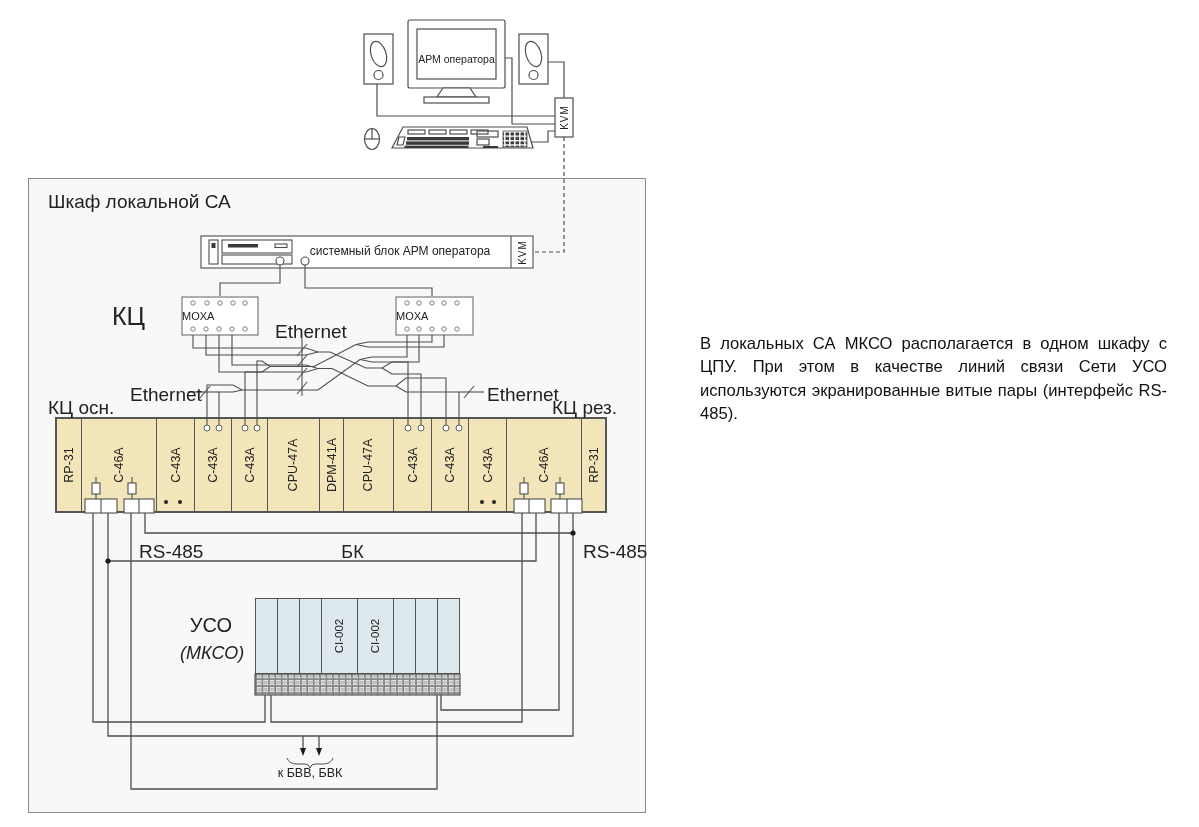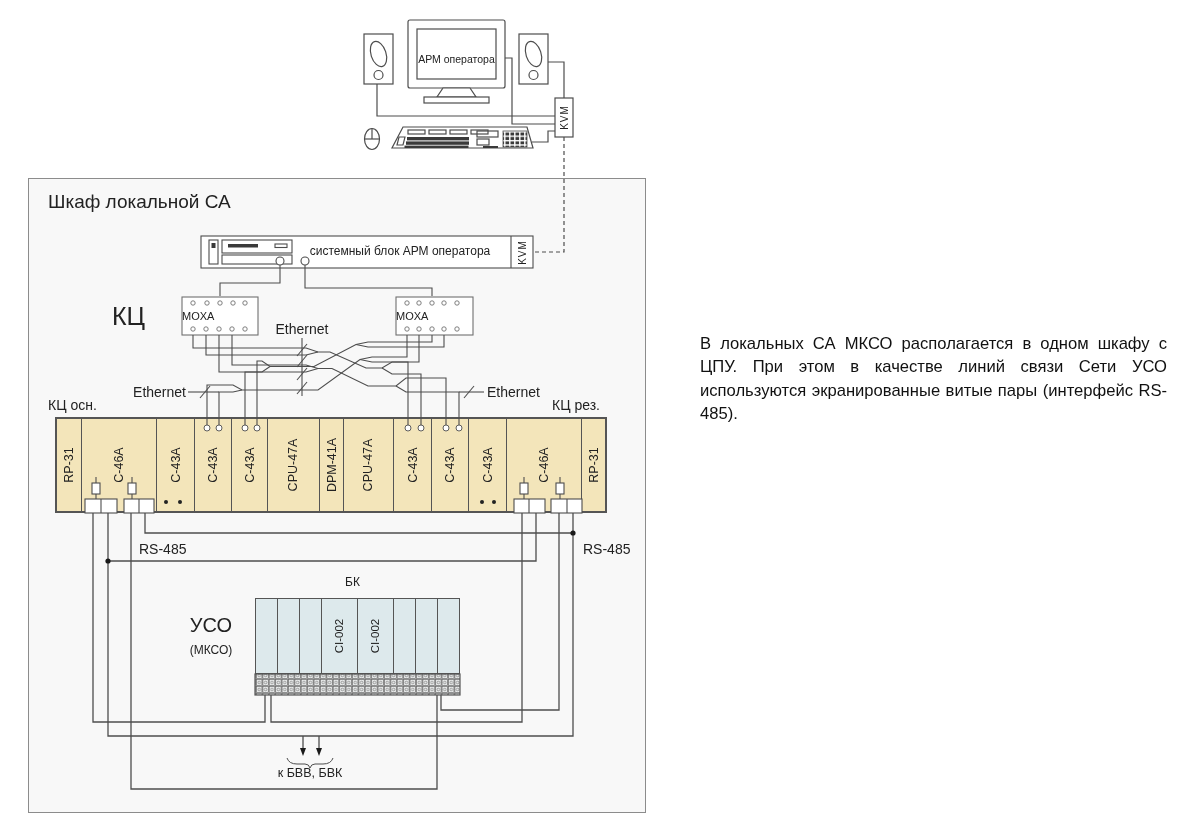--- a/index.html
+++ b/index.html
@@ -2,21 +2,21 @@
 <html><head>
 <meta charset="utf-8">
 <style>
   html,body{margin:0;padding:0;background:#fff;}
   body{position:relative;width:1199px;height:827px;font-family:"Liberation Sans",sans-serif;color:#1f1f1f;overflow:hidden;}
   .abs{position:absolute;}
   
   .cabinet{left:28px;top:178px;width:616px;height:633px;background:#f8f8f8;border:1px solid #8c8c8c;z-index:1;}
   .cab-title{left:48px;top:191px;font-size:19px;color:#222;z-index:10;}
   .kc-big{left:112px;top:302px;font-size:25px;color:#222;z-index:10;}
-  .small-lab{font-size:14px;color:#222;z-index:10;white-space:nowrap;}
+  .small-lab{font-size:19px;color:#222;z-index:10;white-space:nowrap;}
   
   .rack{left:55px;top:417px;width:552px;height:96px;border:2px solid #555;background:#f3e5ba;box-sizing:border-box;display:flex;z-index:2;}
   .module{border-right:1px solid #555;box-sizing:border-box;display:flex;align-items:center;justify-content:center;height:100%;}
   .module:last-child{border-right:none;}
   .vlabel{transform:rotate(-90deg);white-space:nowrap;font-size:12.5px;color:#222;}
   
   .bk{left:255px;top:598px;width:205px;height:76px;border:1.5px solid #555;background:#dde9ec;box-sizing:border-box;display:flex;z-index:2;}
   .bkmod{border-right:1px solid #555;box-sizing:border-box;flex:1;display:flex;align-items:center;justify-content:center;}
   .bkmod:last-child{border-right:none;}
   .bkmod .vlabel{font-size:11.5px;}
@@ -320,20 +320,20 @@
 <div class="abs small-lab" style="left:130px;top:384px;width:56px;text-align:right;">Ethernet</div>
 <div class="abs small-lab center-lab" style="left:275px;top:321px;width:54px;">Ethernet</div>
 <div class="abs small-lab" style="left:487px;top:384px;width:56px;">Ethernet</div>
 
 <div class="abs small-lab" style="left:48px;top:397px;">КЦ осн.</div>
 <div class="abs small-lab" style="left:552px;top:397px;width:58px;text-align:left;">КЦ рез.</div>
 
 <div class="abs small-lab" style="left:139px;top:541px;">RS-485</div>
 <div class="abs small-lab" style="left:583px;top:541px;">RS-485</div>
 
-<div class="abs small-lab center-lab" style="left:330px;top:575px;width:45px;font-size:12px;">БК</div>
+<div class="abs small-lab center-lab" style="left:330px;top:542px;width:45px;font-size:18px;">БК</div>
 <div class="abs small-lab center-lab" style="left:180px;top:614px;width:62px;font-size:20px;">УСО</div>
-<div class="abs small-lab center-lab" style="left:180px;top:643px;width:62px;font-size:12px;">(МКСО)</div>
+<div class="abs small-lab center-lab" style="left:180px;top:643px;width:62px;font-size:18px;font-style:italic;">(МКСО)</div>
 <div class="abs small-lab center-lab" style="left:265px;top:766px;width:90px;font-size:12.5px;">к БВВ, БВК</div>
 
 <div class="abs desc">
   <p>В локальных СА МКСО располагается в одном шкафу с ЦПУ. При этом в качестве линий связи Сети УСО используются экранированные витые пары (интерфейс RS-485).</p>
 </div>
 
 </body></html>

